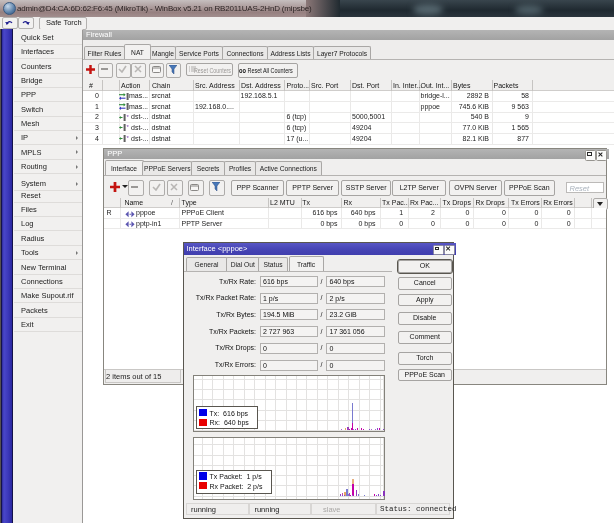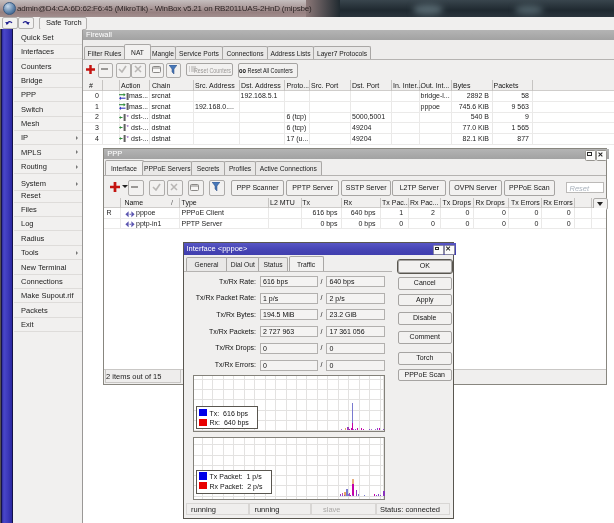--- a/index.html
+++ b/index.html
@@ -504,15 +504,15 @@
 <div class="a" style="left:378px;top:493.6px;width:1px;height:2px;background:#8844cc;"></div>
 <div class="a" style="left:380px;top:494.6px;width:1px;height:1px;background:#8844cc;"></div>
 <div class="a" style="left:183.5px;top:500px;width:269px;height:16px;background:#f0efee;"></div>
 <div class="a" style="left:186px;top:502.5px;width:63.4px;height:12px;background:#efeeed;border:1px solid #d8d6d4;box-sizing:border-box;"></div>
 <div class="tx" style="left:191px;top:504.5px;font-size:7.5px;color:#1c1c1c;">running</div>
 <div class="a" style="left:249.4px;top:502.5px;width:61.6px;height:12px;background:#efeeed;border:1px solid #d8d6d4;box-sizing:border-box;"></div>
 <div class="tx" style="left:254.4px;top:504.5px;font-size:7.5px;color:#1c1c1c;">running</div>
 <div class="a" style="left:311px;top:502.5px;width:65px;height:12px;background:#efeeed;border:1px solid #d8d6d4;box-sizing:border-box;"></div>
 <div class="tx" style="left:323px;top:504.5px;font-size:7.5px;color:#a9a7a5;">slave</div>
 <div class="a" style="left:376px;top:502.5px;width:74px;height:12px;background:#efeeed;border:1px solid #d8d6d4;box-sizing:border-box;"></div>
-<div class="tx" style="left:380px;top:504.5px;font-size:7.5px;color:#1c1c1c;">Status: connected</div>
+<div class="tx" style="left:380px;top:504.5px;font-size:7.5px;color:#1c1c1c;font-family:Liberation Mono, monospace;">Status: connected</div>
 
 <div class="a" style="left:0;top:29px;width:1px;height:494px;background:#57514e;"></div>
 
 </body></html>

